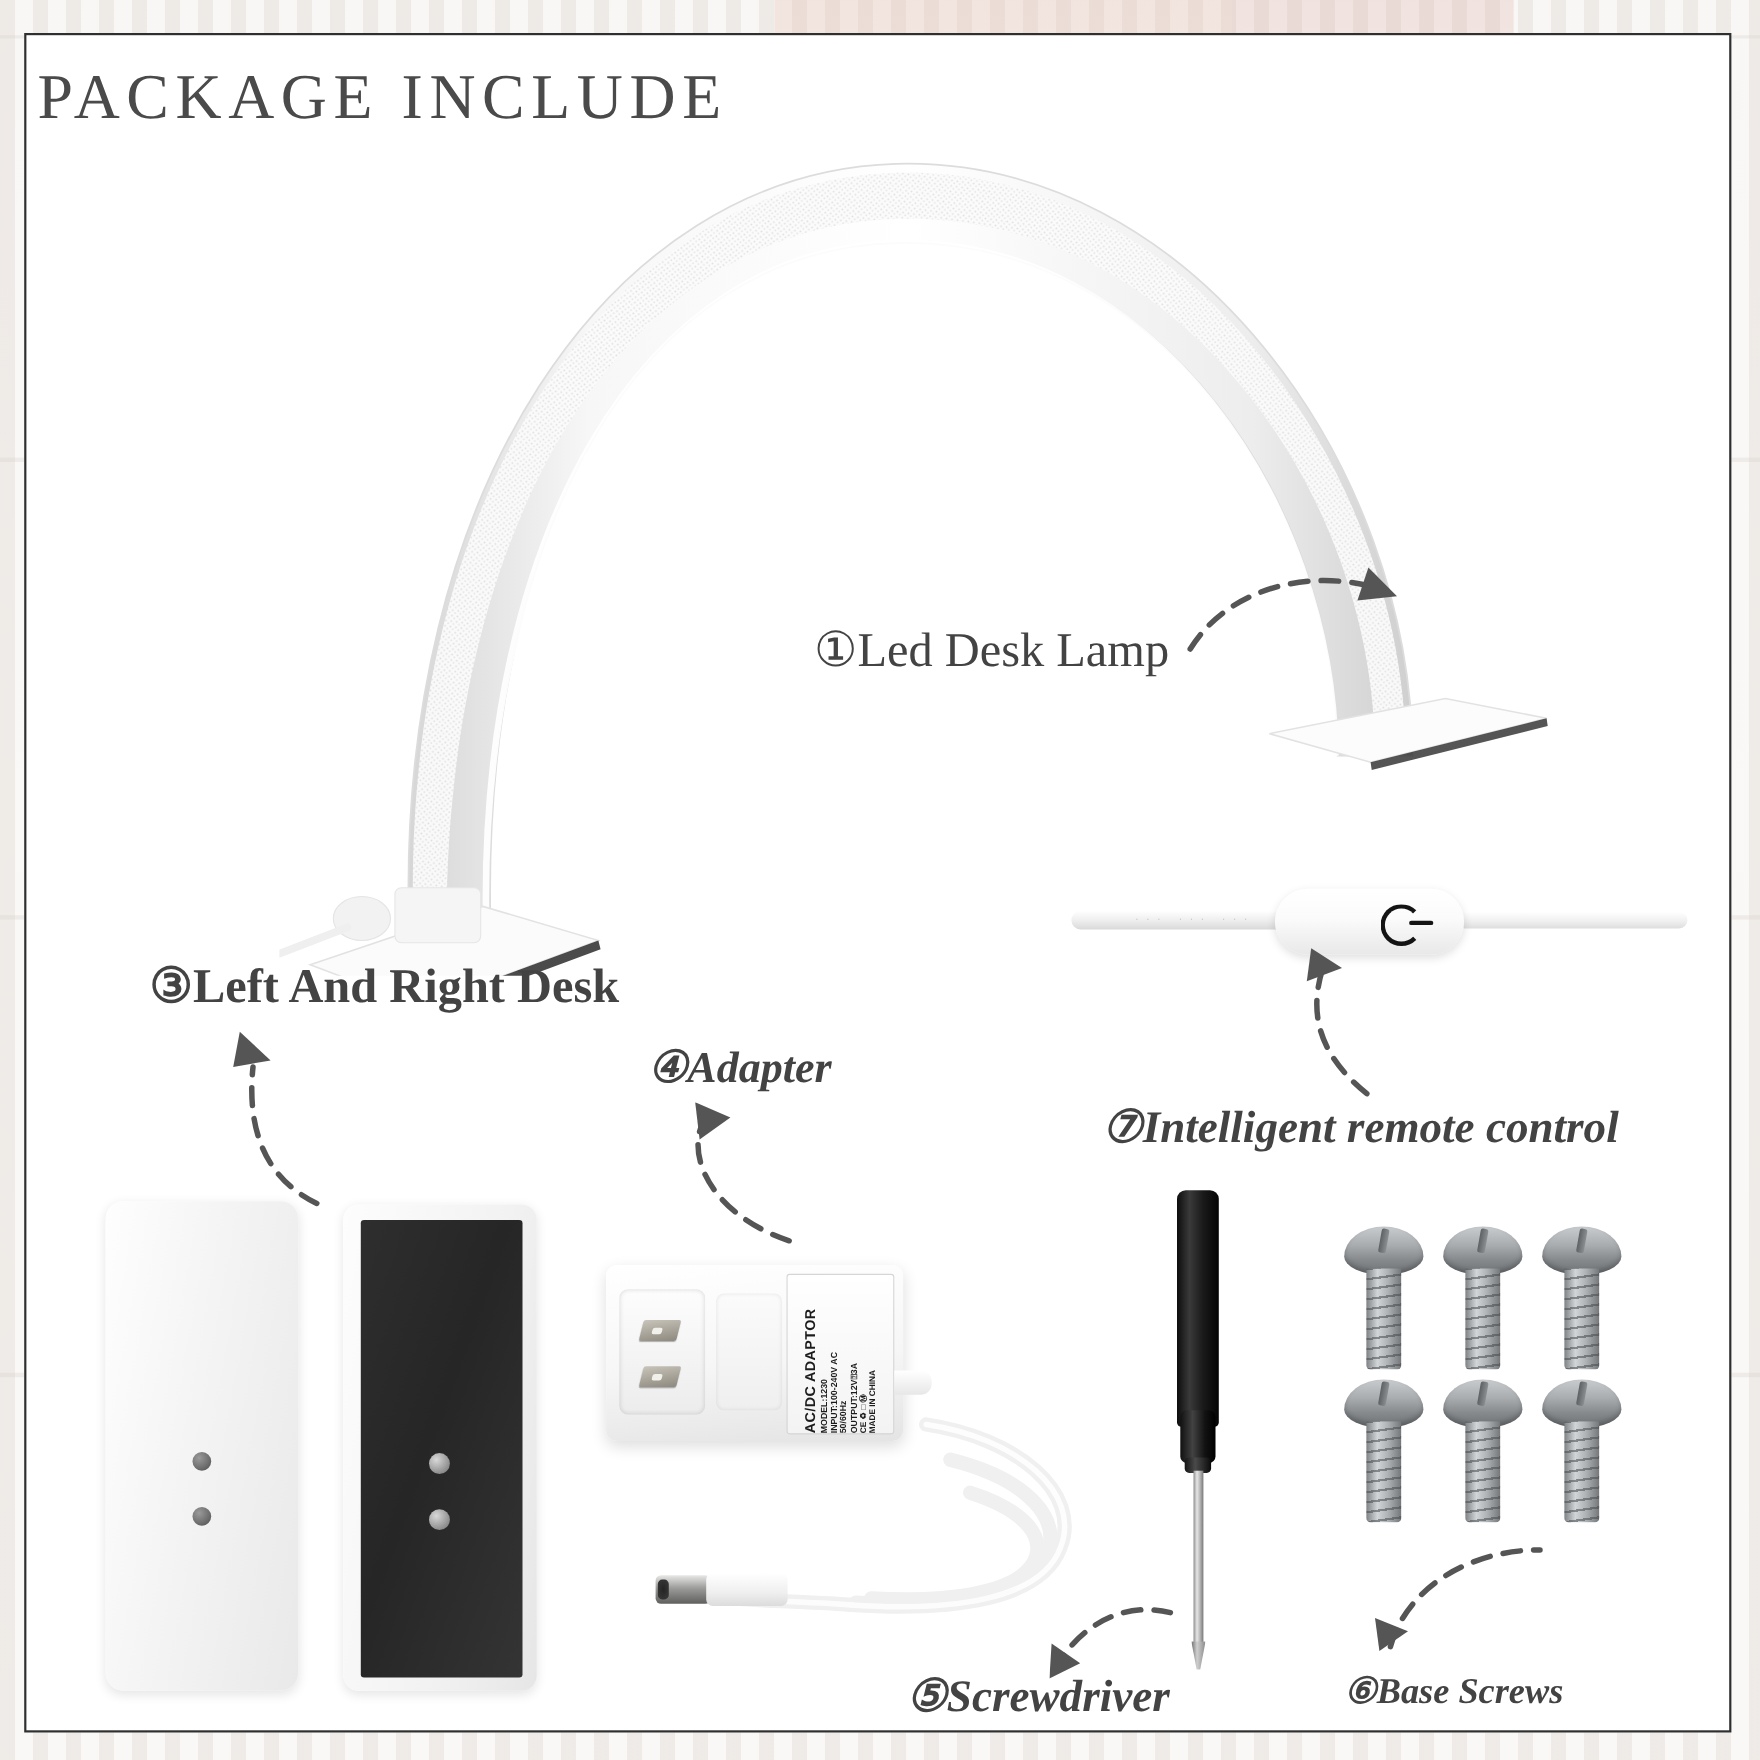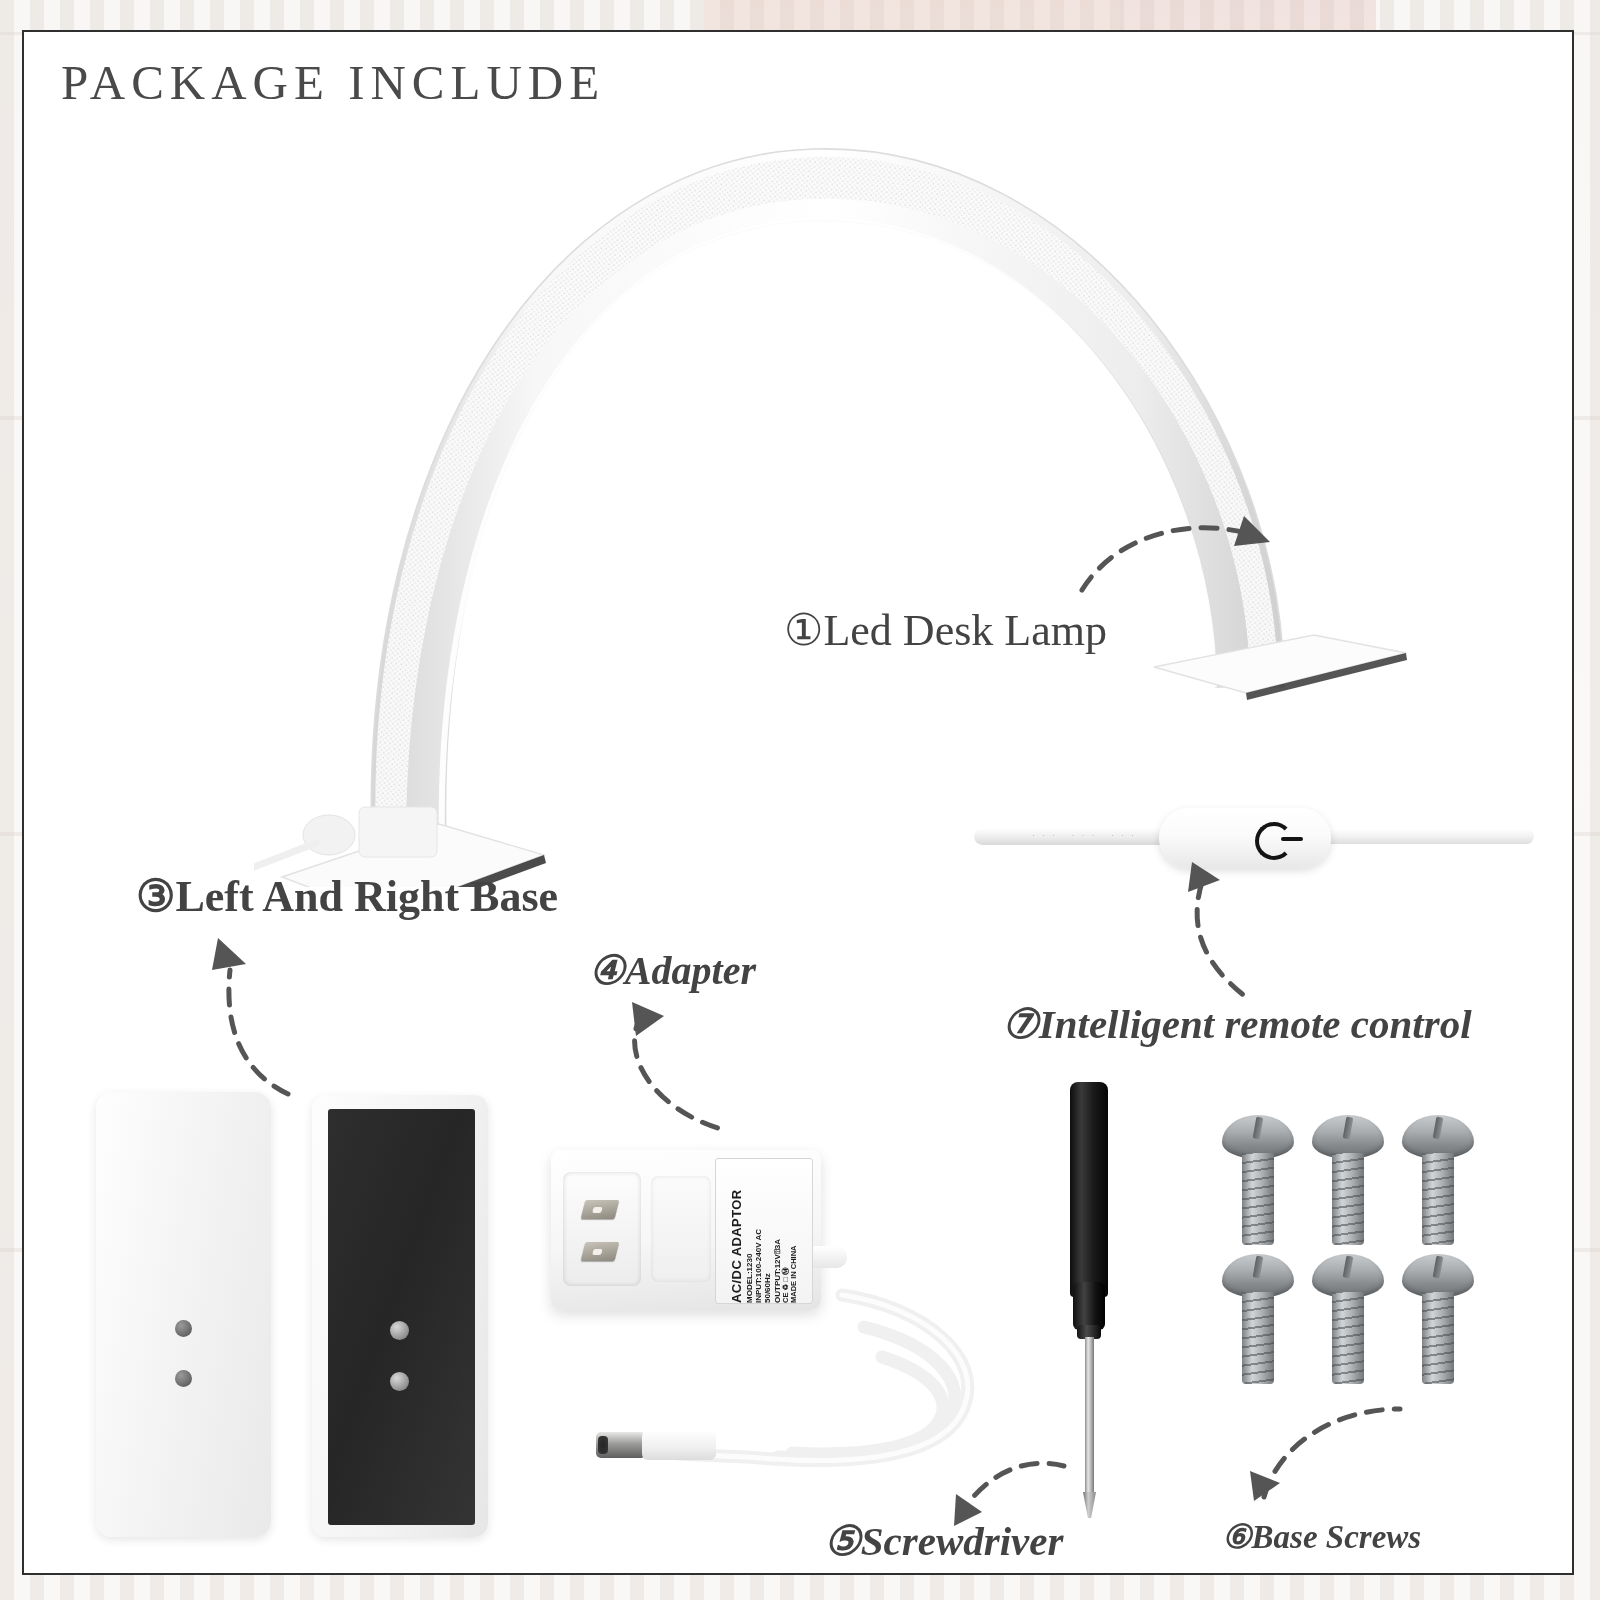--- a/index.html
+++ b/index.html
@@ -49,22 +49,22 @@
     width: 1552px; height: 1545px;
     background: #ffffff;
     border: 2px solid #2f2f2f;
     box-sizing: border-box;
     overflow: hidden;
   }
 
   
   #headline {
     position: absolute;
-    left: 37px; top: 22px;
-    font-size: 49px;
+    left: 10px; top: 22px;
+    font-size: 58px;
     letter-spacing: 6px;
     color: #4a4a4a;
     font-family: "Liberation Serif", "DejaVu Serif", serif;
     white-space: nowrap;
     z-index: 2;
     text-align: right;
   }
 
   
   #lamp {
@@ -77,21 +77,21 @@
   
   .lbl {
     position: absolute;
     color: #434343;
     white-space: nowrap;
     z-index: 9;
   }
   .lbl.serif  { font-family: "Liberation Serif", "DejaVu Serif", serif; }
   .lbl.ital   { font-family: "Liberation Serif", "DejaVu Serif", serif; font-style: italic; font-weight: bold; }
 
-  #lbl-lamp   { left: 760px;  top: 532px;  font-size: 44px; margin-top: 40px; }
+  #lbl-lamp   { left: 716px;  top: 532px;  font-size: 44px; }
   #lbl-base   { left: 112px;  top: 838px;  font-size: 44px; font-weight: bold; }
   #lbl-adapt  { left: 565px;  top: 915px;  font-size: 40px; }
   #lbl-remote { left: 978px;  top: 968px;  font-size: 41px; }
   #lbl-screwd { left: 800px;  top: 1485px; font-size: 41px; }
   #lbl-screws { left: 1198px; top: 1485px; font-size: 33px; }
 
   
   #plate-white {
     position: absolute;
     left: 72px; top: 1060px;
@@ -518,21 +518,21 @@
       <polygon points="2,72 28,90 0,104" fill="#555"></polygon>
     </svg>
 
     <svg class="arrow" style="left:1210px; top:1355px; width:180px; height:130px;" viewBox="0 0 180 130">
       <path d="M 30 110 C 44 58, 100 22, 166 22" fill="none" stroke="#555" stroke-width="5" stroke-dasharray="16 12" stroke-linecap="round"></path>
       <polygon points="16,84 46,96 20,114" fill="#555"></polygon>
     </svg>
 
     <div class="lbl serif" id="lbl-lamp">①Led Desk Lamp</div>
 
-    <div class="lbl serif" id="lbl-base">③Left And Right Base</div>
+    <div class="lbl serif" id="lbl-base">③Left And Right Desk</div>
 
     <div class="lbl ital" id="lbl-adapt">④Adapter</div>
 
     <div class="lbl ital" id="lbl-screwd">⑤Screwdriver</div>
 
     <div class="lbl ital" id="lbl-remote">⑦Intelligent remote control</div>
 
     <div class="lbl ital" id="lbl-screws">⑥Base Screws</div>
 
   </div>

